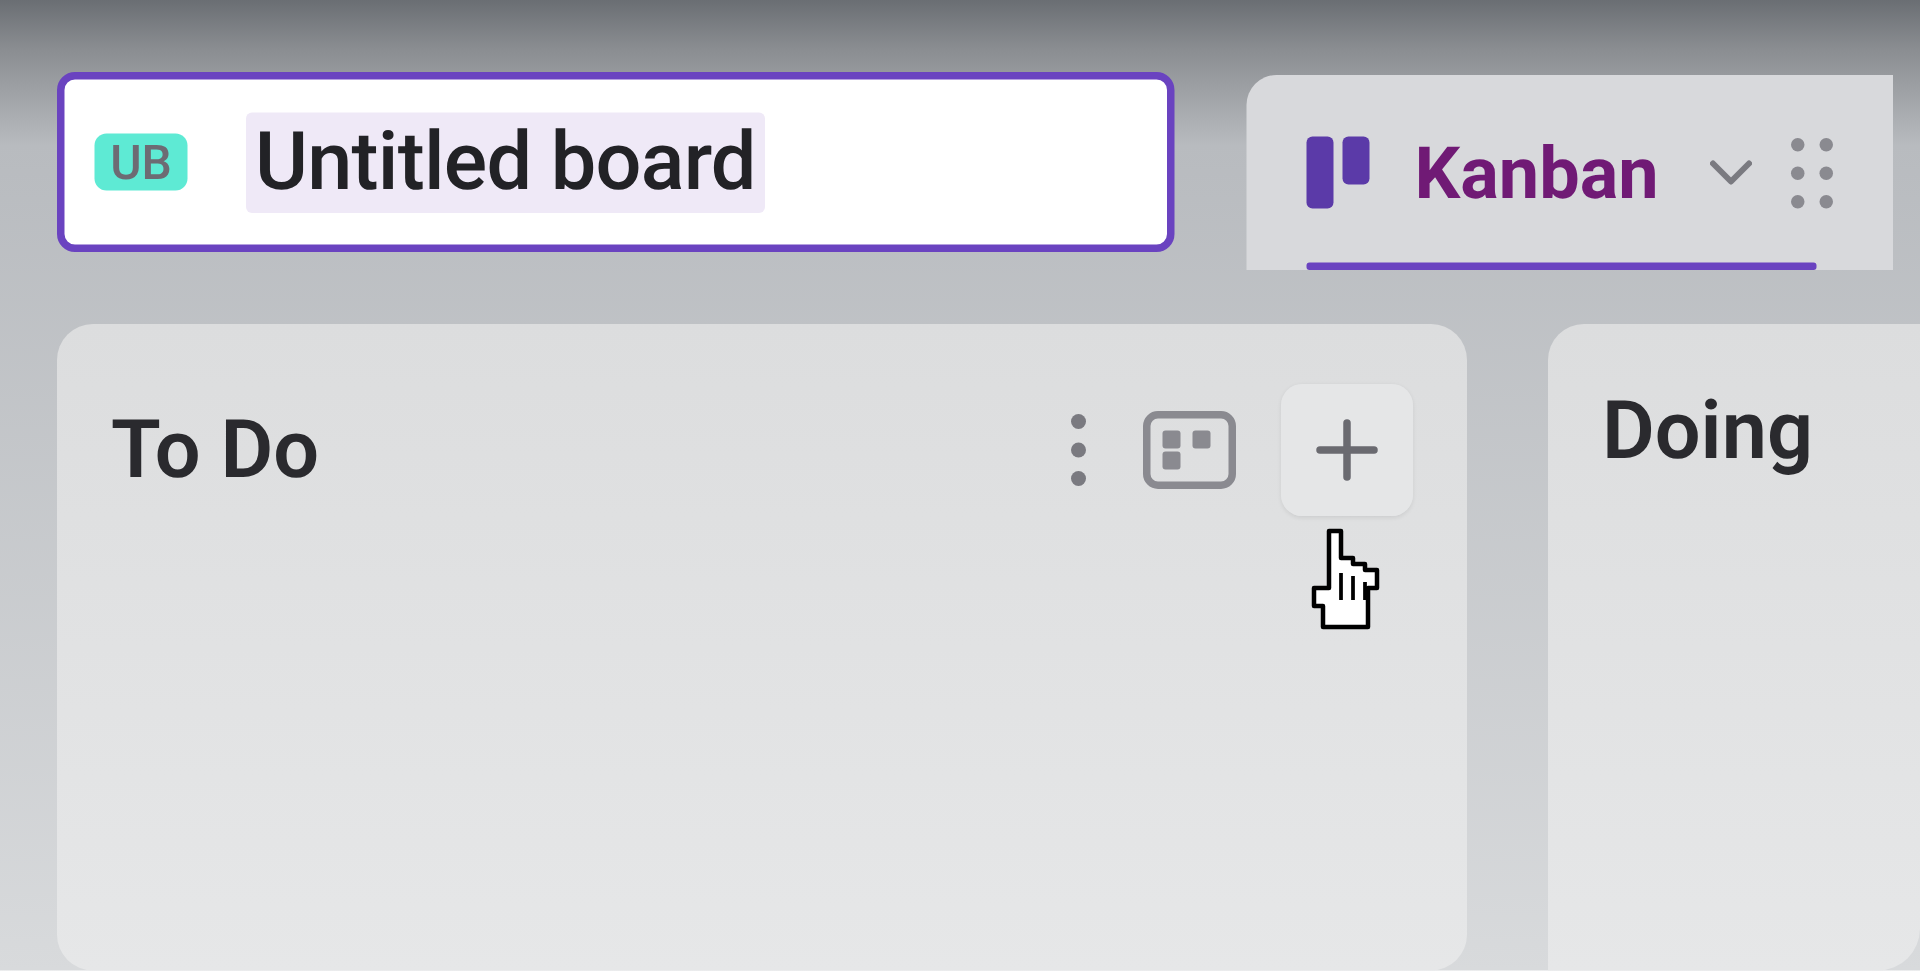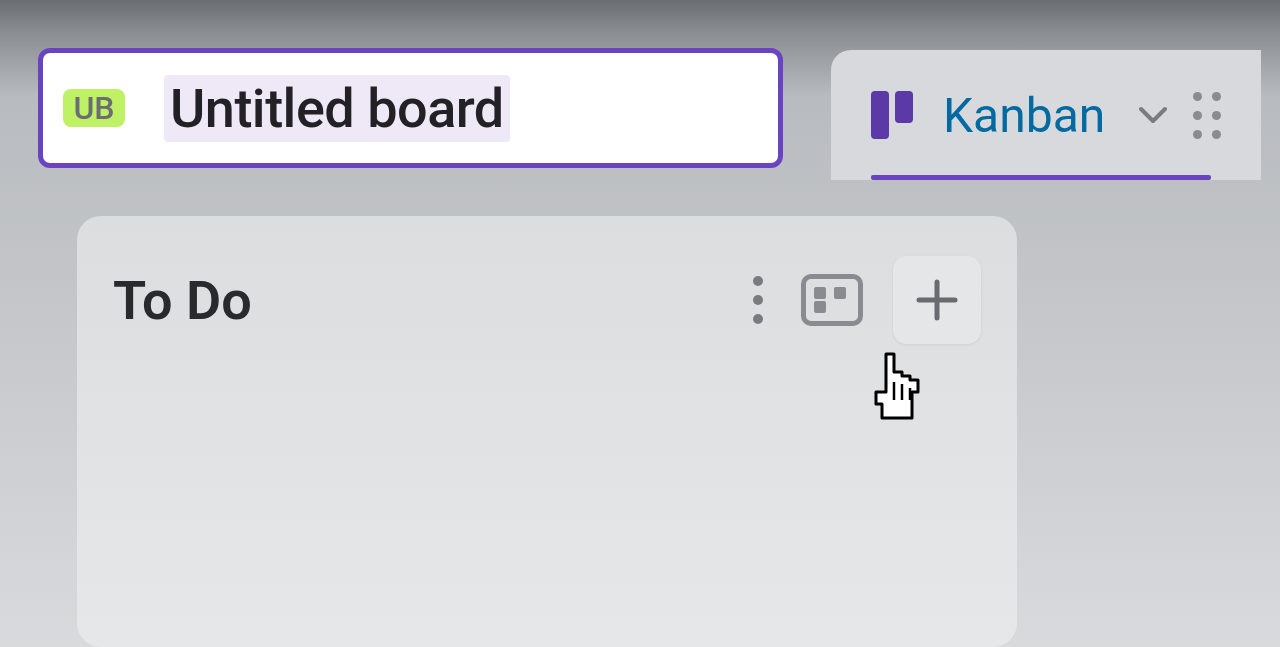--- a/index.html
+++ b/index.html
@@ -33,21 +33,21 @@
       border-radius: 12px;
       display: flex;
       align-items: center;
       padding: 0 20px;
       gap: 20px;
     }
     
     .board-badge {
       width: 62px;
       height: 38px;
-      background: #bef264;
+      background: #5eead4;
       border-radius: 8px;
       display: flex;
       align-items: center;
       justify-content: center;
       font-size: 32px;
       font-weight: 500;
       color: #6d6b73;
       flex-shrink: 0;
     }
     
@@ -103,22 +103,22 @@
     
     .kanban-icon .bar2 {
       width: 18px;
       height: 32px;
       background: #5b3aa8;
       border-radius: 4px;
     }
     
     .view-label {
       font-size: 48px;
-      font-weight: 400;
-      color: #0369a1;
+      font-weight: 700;
+      color: #701a75;
     }
     
     .chevron-down {
       width: 32px;
       height: 32px;
       display: flex;
       align-items: center;
       justify-content: center;
       margin-left: 8px;
     }
@@ -141,21 +141,20 @@
       height: 9px;
       background: #8a8a90;
       border-radius: 50%;
     }
     
     .columns-area {
       display: flex;
       padding: 36px 0 0 38px;
       gap: 54px;
       height: calc(100% - 180px);
-      margin-left: 39px;
     }
     
     .kanban-column {
       background: linear-gradient(180deg, #dcddde 0%, #e6e7e8 100%);
       border-radius: 24px;
       padding: 40px 36px;
       display: flex;
       flex-direction: column;
     }
     
@@ -313,20 +312,25 @@
         <div class="add-button">
           <svg viewBox="0 0 44 44">
             <line x1="22" y1="4" x2="22" y2="40" stroke="#6a6a70" stroke-width="5" stroke-linecap="round"></line>
             <line x1="4" y1="22" x2="40" y2="22" stroke="#6a6a70" stroke-width="5" stroke-linecap="round"></line>
           </svg>
         </div>
       </div>
     </div>
   </div>
 
+  <div class="kanban-column doing">
+    <div class="column-header">
+      <div class="column-title">Doing</div>
+    </div>
+  </div>
 </div>
 
 <svg class="cursor-pointer" viewBox="0 0 64 80">
   <path d="M 24 6 L 24 44 L 14 44 L 14 56 L 20 56 L 20 70 L 50 70 L 50 44 L 56 44 L 56 32 L 48 32 L 48 28 L 40 28 L 40 24 L 32 24 L 32 6 Z" fill="#ffffff" stroke="#000000" stroke-width="3" stroke-linejoin="round"></path>
   <line x1="32" y1="34" x2="32" y2="52" stroke="#000000" stroke-width="2.5"></line>
   <line x1="40" y1="36" x2="40" y2="52" stroke="#000000" stroke-width="2.5"></line>
   <line x1="48" y1="40" x2="48" y2="52" stroke="#000000" stroke-width="2.5"></line>
 </svg>
 
 </body></html>

